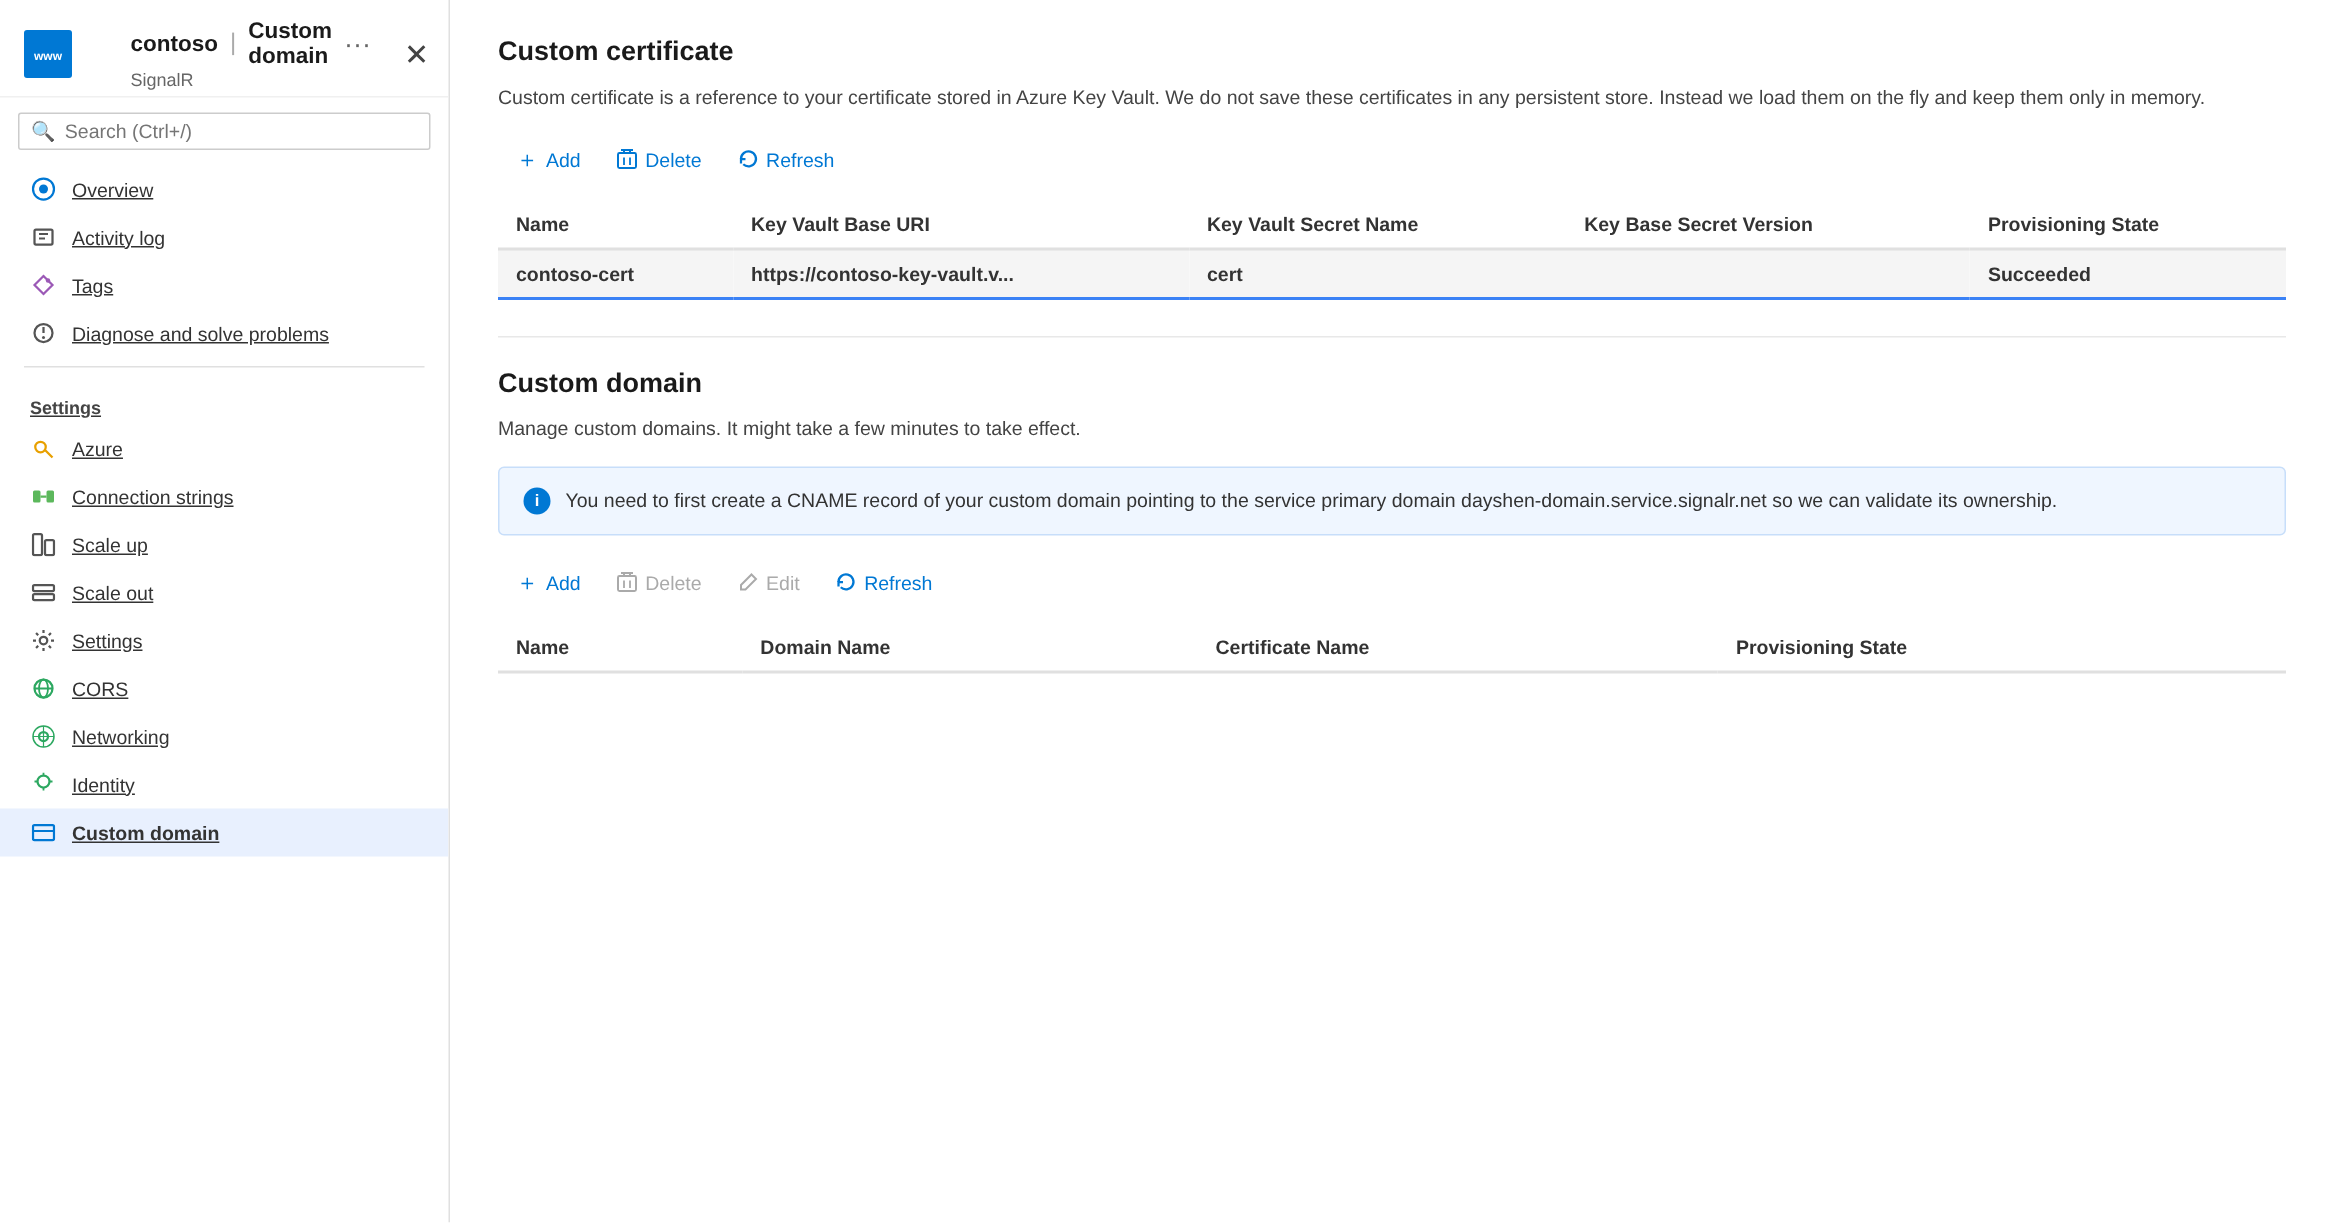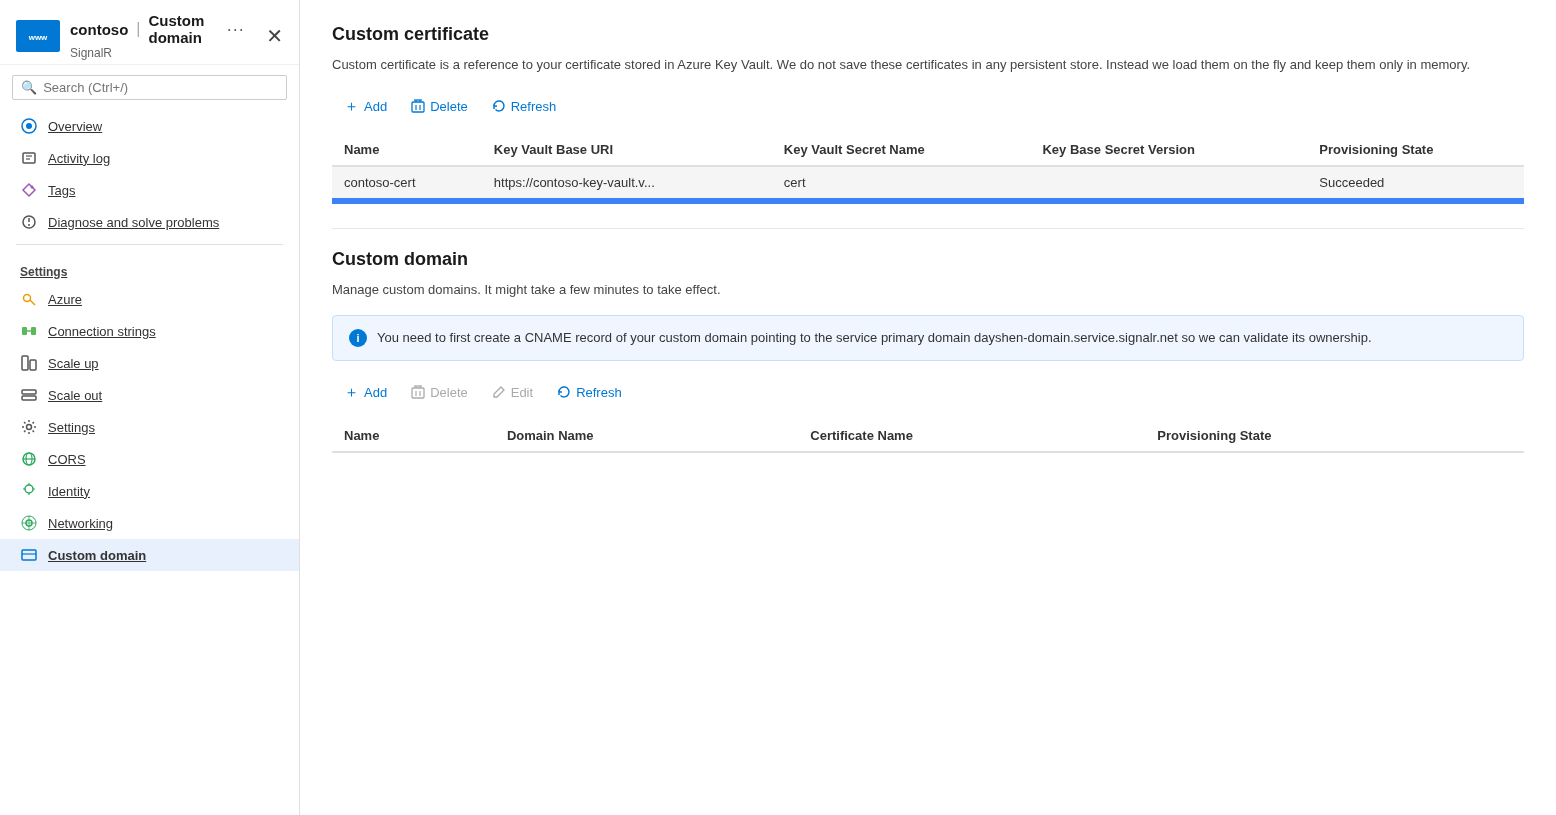--- a/index.html
+++ b/index.html
@@ -19,34 +19,34 @@
 
     .sidebar-header {
       display: flex;
       align-items: center;
       padding: 12px 16px 4px 16px;
       gap: 10px;
       border-bottom: 1px solid #f0f0f0;
     }
 
     .app-icon {
-      width: 44px;
+      width: 32px;
       height: 32px;
       background: #0078d4;
       border-radius: 2px;
       display: flex;
       align-items: center;
       justify-content: center;
       color: white;
       font-size: 10px;
       font-weight: bold;
       flex-shrink: 0;
     }
 
-    .sidebar-title-block { flex: 1; }
+    .sidebar-title-block { flex: 1; margin-left: 29px; }
     .sidebar-resource-name { font-size: 15px; font-weight: 600; color: #1a1a1a; }
     .sidebar-resource-type { font-size: 12px; color: #666; }
     .sidebar-more { color: #666; font-size: 18px; cursor: pointer; margin-left: auto; }
 
     .search-box {
       margin: 10px 12px;
       display: flex;
       align-items: center;
       border: 1px solid #ccc;
       border-radius: 2px;
@@ -118,21 +118,21 @@
       font-size: 13px;
       color: #0078d4;
       border-radius: 2px;
     }
     .toolbar-btn.disabled { color: #aaa; cursor: default; }
 
     
     .data-table { width: 100%; border-collapse: collapse; font-size: 13px; }
     .data-table thead tr { border-bottom: 2px solid #e0e0e0; }
     .data-table th { text-align: left; padding: 8px 12px; font-weight: 600; color: #333; font-size: 13px; margin-top: 48px; }
-    .data-table tbody tr { border-bottom: 6px solid #3b82f6; }
+    .data-table tbody tr { border-bottom: 2px solid #3b82f6; font-weight: bold; }
     .data-table td { padding: 8px 12px; color: #333; }
     .data-table tbody tr.highlighted { background: #f5f5f5; }
 
     
     .info-box {
       background: #eff6ff;
       border: 1px solid #c7defa;
       border-radius: 4px;
       padding: 12px 16px;
       display: flex;
@@ -290,39 +290,39 @@
             <circle cx="8" cy="8" r="6" fill="none" stroke="#2da861" stroke-width="1.5"></circle>
             <ellipse cx="8" cy="8" rx="3" ry="6" fill="none" stroke="#2da861" stroke-width="1.2"></ellipse>
             <line x1="2" y1="8" x2="14" y2="8" stroke="#2da861" stroke-width="1.2"></line>
           </svg>
       </span>
       <span>CORS</span>
     </div>
     <div class="nav-item">
       <span class="nav-icon">
         <svg width="16" height="16" viewBox="0 0 16 16">
+            <circle cx="8" cy="8" r="3" fill="none" stroke="#2da861" stroke-width="1.5"></circle>
+            <circle cx="8" cy="8" r="7" fill="none" stroke="#2da861" stroke-width="1"></circle>
+            <line x1="8" y1="1" x2="8" y2="15" stroke="#2da861" stroke-width="0.8"></line>
+            <line x1="1" y1="8" x2="15" y2="8" stroke="#2da861" stroke-width="0.8"></line>
+          </svg>
+      </span>
+      <span>Networking</span>
+    </div>
+    <div class="nav-item">
+      <span class="nav-icon">
+        <svg width="16" height="16" viewBox="0 0 16 16">
             <circle cx="8" cy="6" r="4" fill="none" stroke="#2da861" stroke-width="1.5"></circle>
             <line x1="8" y1="2" x2="8" y2="0" stroke="#2da861" stroke-width="1.2"></line>
             <line x1="8" y1="10" x2="8" y2="12" stroke="#2da861" stroke-width="1.2"></line>
             <line x1="12" y1="6" x2="14" y2="6" stroke="#2da861" stroke-width="1.2"></line>
             <line x1="2" y1="6" x2="4" y2="6" stroke="#2da861" stroke-width="1.2"></line>
           </svg>
       </span>
       <span>Identity</span>
-    </div>
-    <div class="nav-item">
-      <span class="nav-icon">
-        <svg width="16" height="16" viewBox="0 0 16 16">
-            <circle cx="8" cy="8" r="3" fill="none" stroke="#2da861" stroke-width="1.5"></circle>
-            <circle cx="8" cy="8" r="7" fill="none" stroke="#2da861" stroke-width="1"></circle>
-            <line x1="8" y1="1" x2="8" y2="15" stroke="#2da861" stroke-width="0.8"></line>
-            <line x1="1" y1="8" x2="15" y2="8" stroke="#2da861" stroke-width="0.8"></line>
-          </svg>
-      </span>
-      <span>Networking</span>
     </div>
     <div class="nav-item active">
       <span class="nav-icon">
         <svg width="16" height="16" viewBox="0 0 16 16">
             <rect x="1" y="3" width="14" height="10" rx="1" fill="none" stroke="#0078d4" stroke-width="1.5"></rect>
             <line x1="1" y1="7" x2="15" y2="7" stroke="#0078d4" stroke-width="1.2"></line>
           </svg>
       </span>
       <span>Custom domain</span>
     </div>

